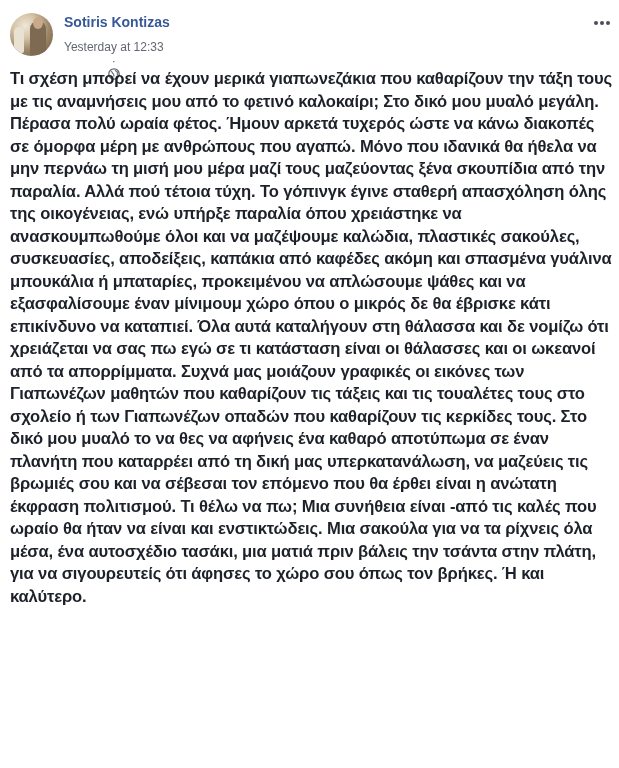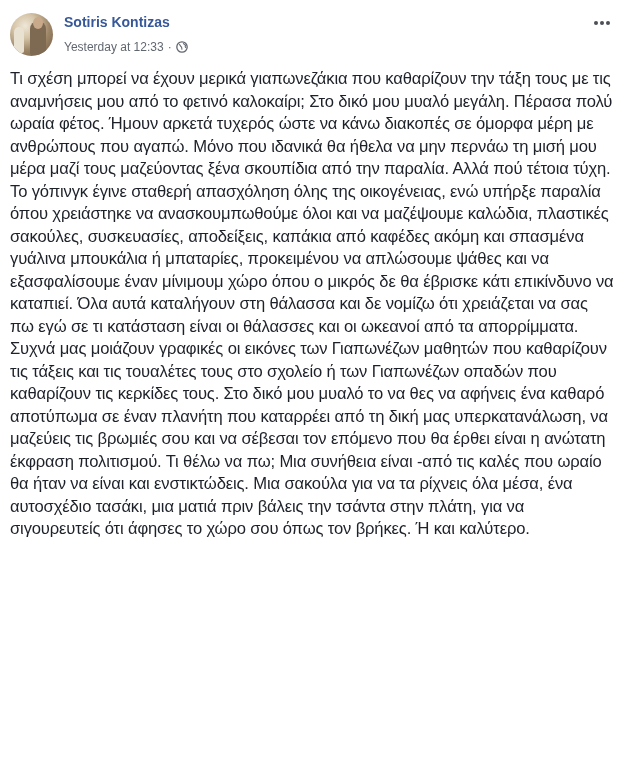--- a/index.html
+++ b/index.html
@@ -63,20 +63,21 @@
       cursor: pointer;
     }
     .meta {
       position: absolute;
       left: 64px;
       top: 40px;
       font-size: 12px;
       color: #616770;
       display: flex;
       align-items: center;
+      flex-direction: column;
     }
     .meta .dot {
       margin: 0 4px;
     }
     .globe-icon {
       display: inline-block;
       width: 12px;
       height: 12px;
     }
     .more-button {
@@ -103,20 +104,21 @@
       left: 10px;
       top: 68px;
       width: 604px;
       font-size: 16.6px;
       line-height: 22.5px;
       color: #1d2129;
       letter-spacing: -0.15px;
     }
     .post-body p {
       margin: 0 0 8px 0;
+      font-weight: bold;
     }
     .caption {
       margin-top: 8px;
     }
   </style>
 </head>
 <body>
 
 <div class="post-header">
   <div class="avatar">

